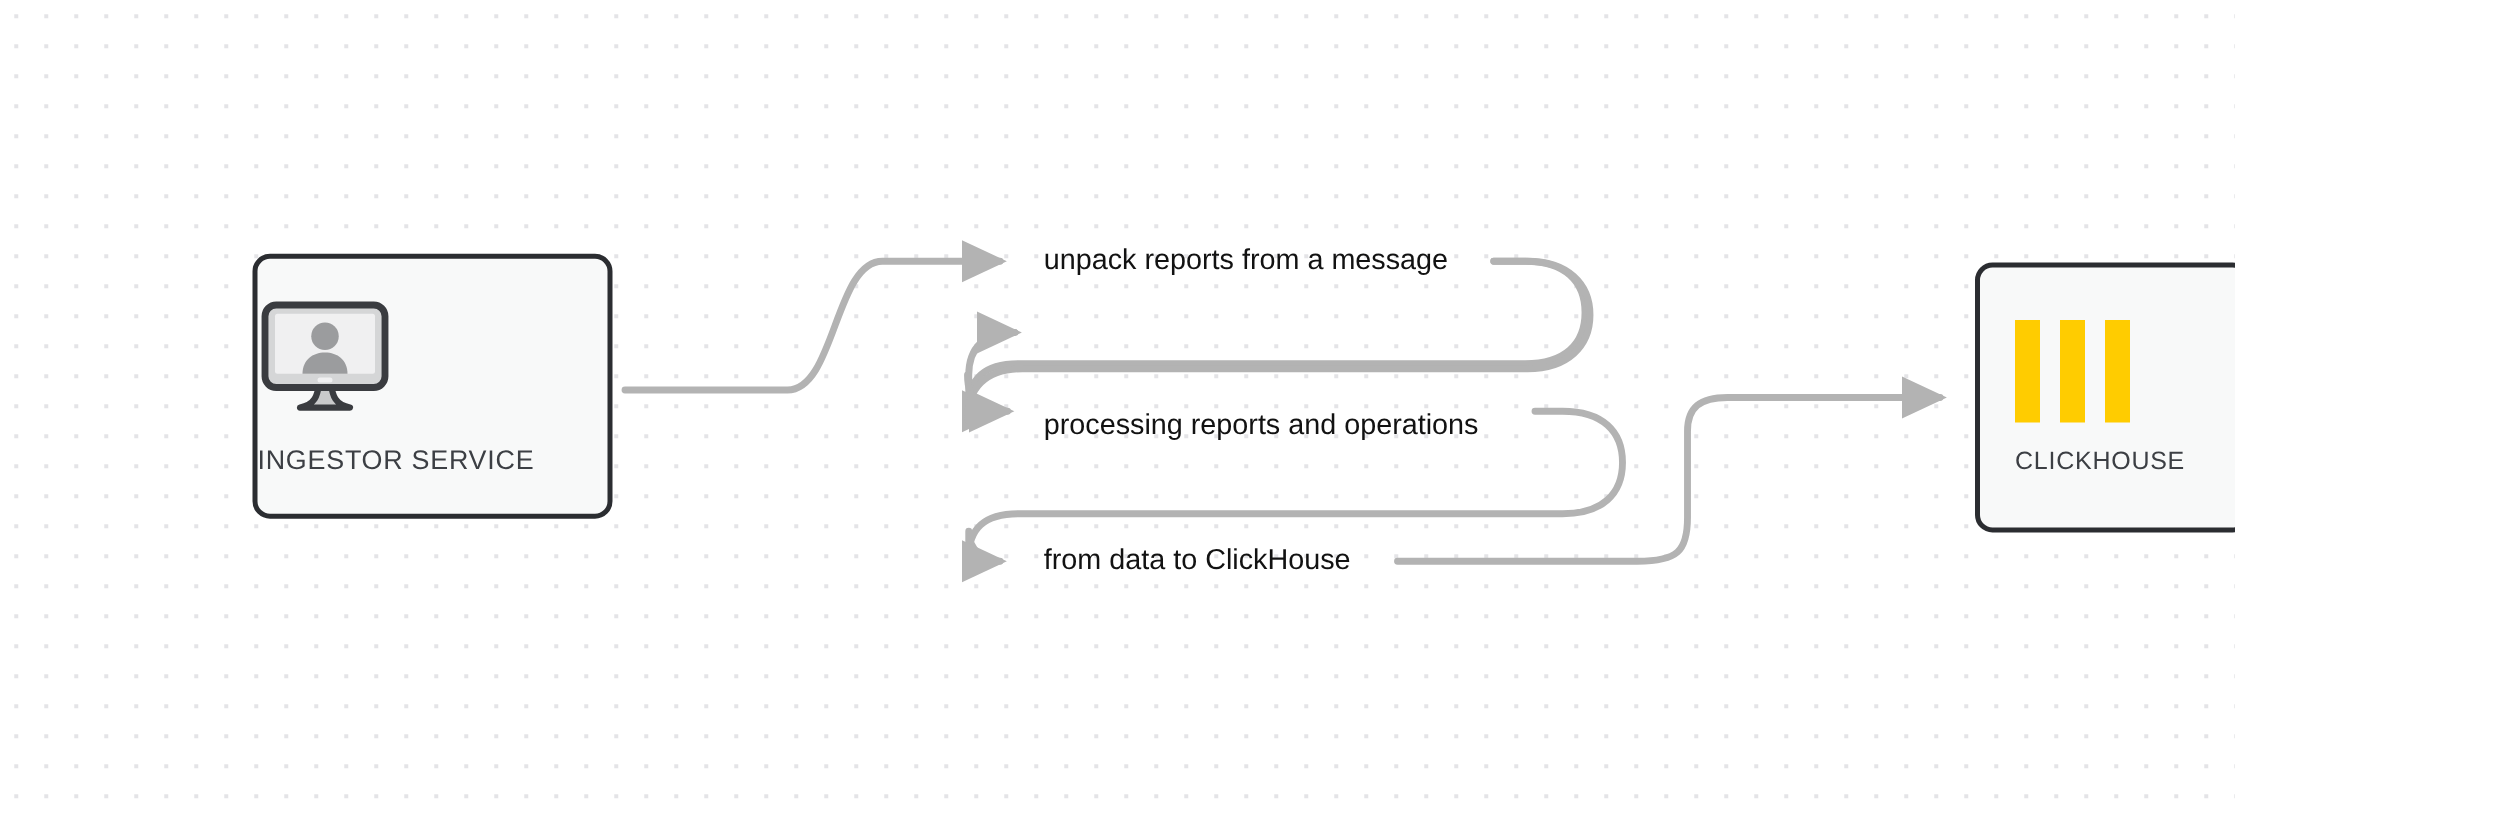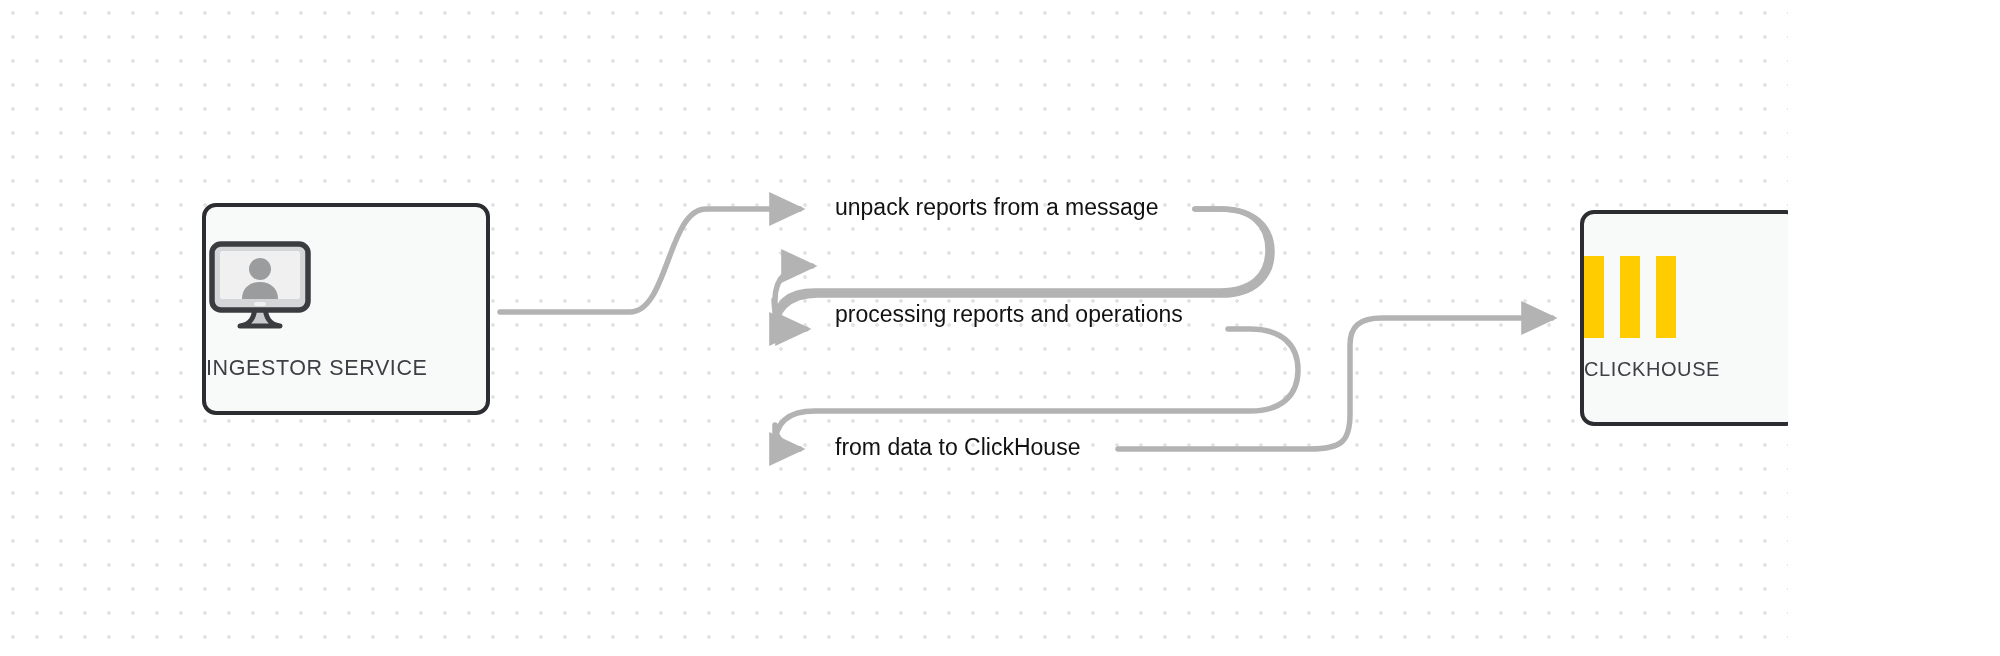--- a/index.html
+++ b/index.html
@@ -43,20 +43,21 @@
     left: 202px;
     top: 203px;
     width: 288px;
     height: 212px;
   }
   #node-clickhouse {
     left: 1580px;
     top: 210px;
     width: 220px;
     height: 216px;
+    padding-left: 28px;
   }
   .node-label {
     color: #3c3f44;
     letter-spacing: 0.6px;
     white-space: nowrap;
   }
   #node-ingestor .node-label {
     font-size: 21.5px;
     margin-top: 22px;
   }
@@ -82,21 +83,21 @@
 
   
   .edge-label {
     position: absolute;
     font-size: 23px;
     color: #121212;
     white-space: nowrap;
     line-height: 1;
   }
   #edge-label-0 { left: 835px; top: 196px; }
-  #edge-label-1 { left: 835px; top: 303px; }
+  #edge-label-1 { left: 835px; top: 328px; }
   #edge-label-2 { left: 835px; top: 436px; }
 </style>
 </head>
 <body>
 
 <div id="canvas">
 
   <svg class="edge-layer" viewBox="0 0 2000 656" xmlns="http://www.w3.org/2000/svg">
     <defs>
       <marker id="arrowhead" markerWidth="7" markerHeight="7" refX="5.6" refY="3.5" orient="auto" markerUnits="strokeWidth">

